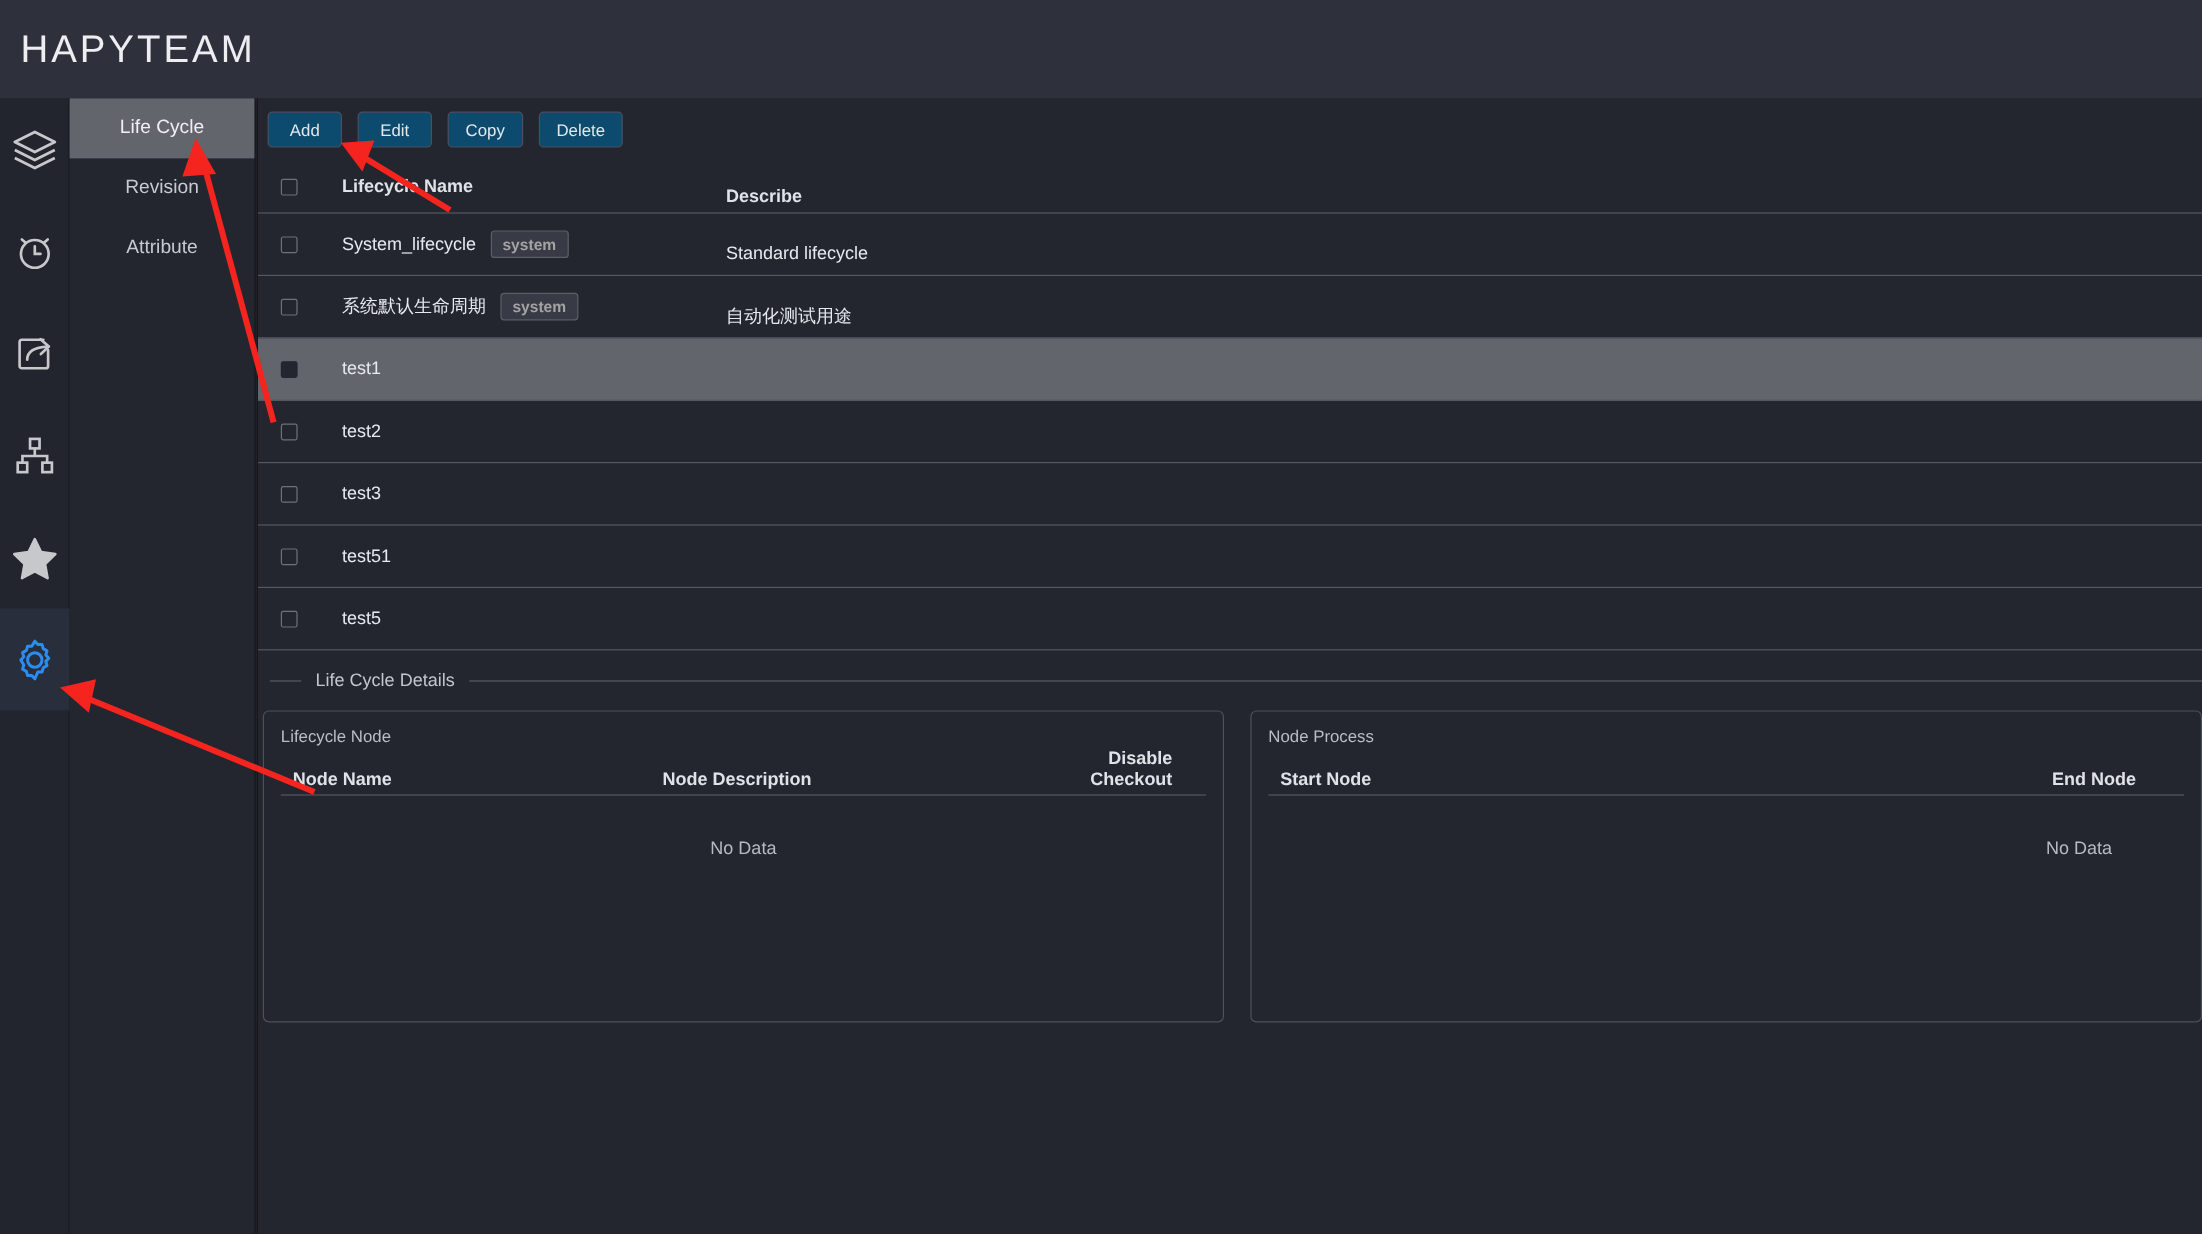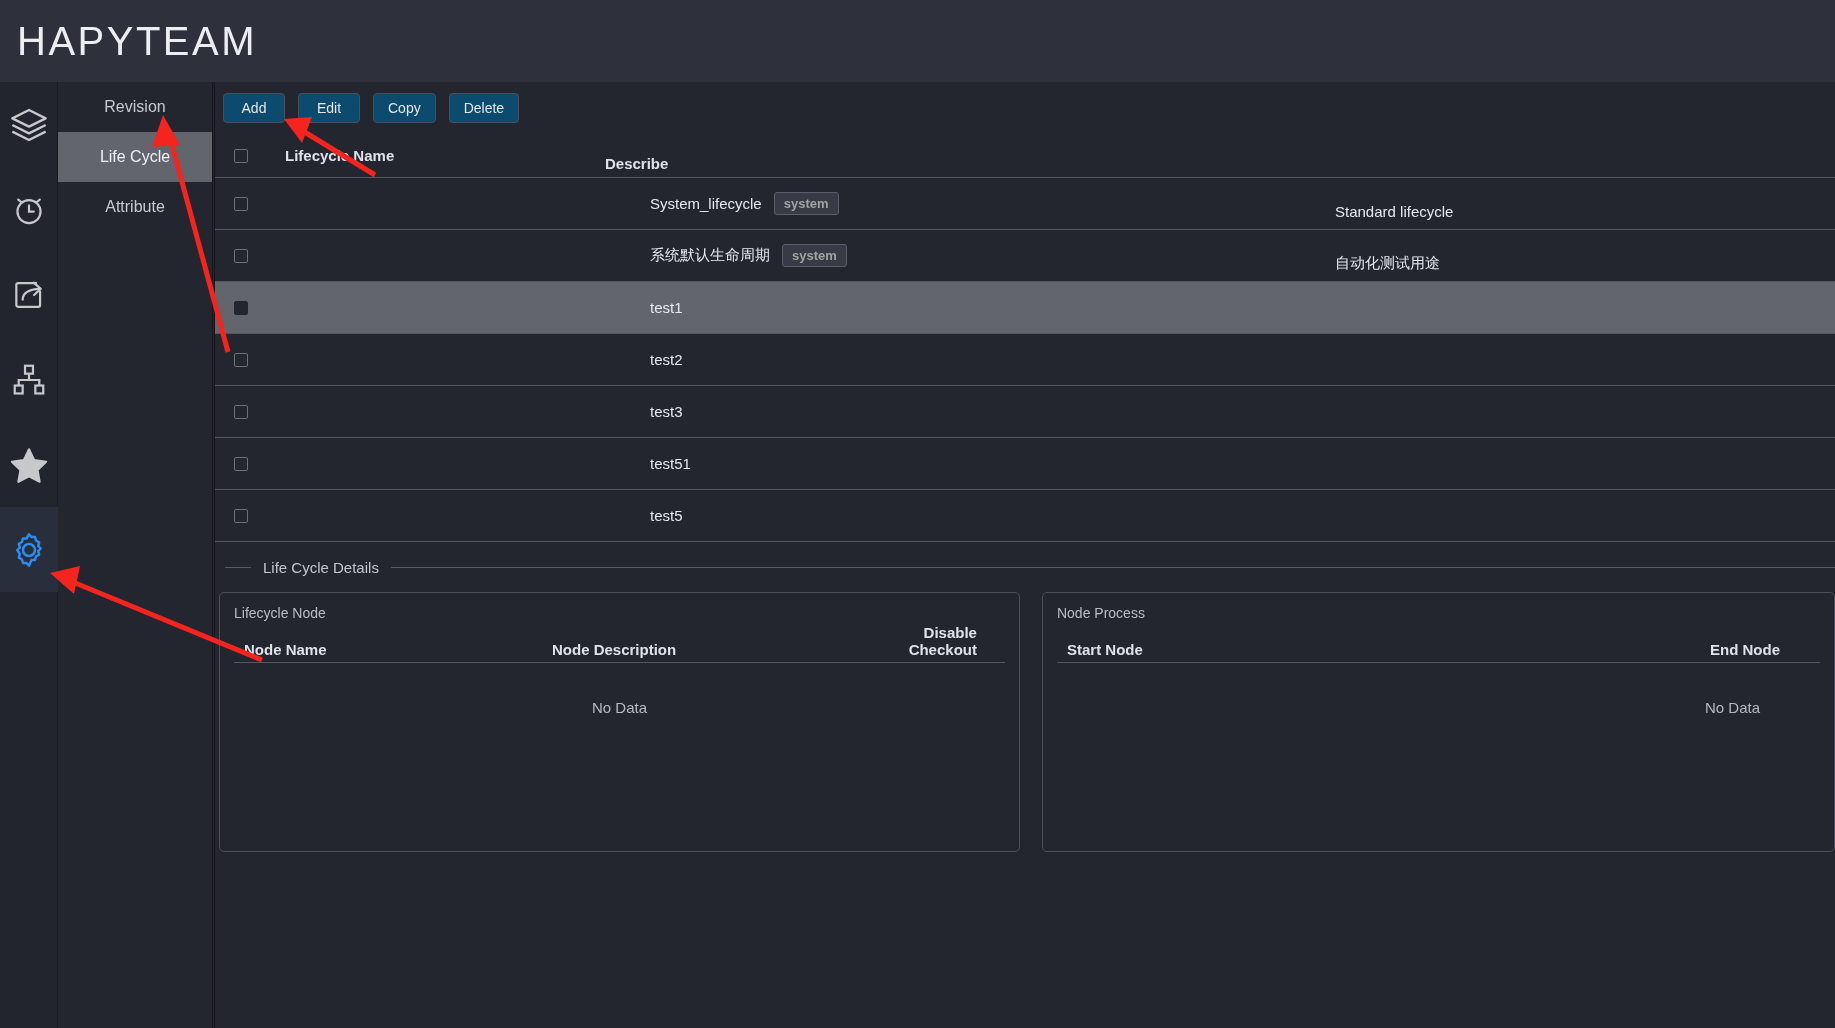--- a/index.html
+++ b/index.html
@@ -23,21 +23,21 @@
     position: absolute;
     left: 0; top: 0;
     width: 1835px;
     height: 82px;
     background: #2e313c;
     display: flex;
     align-items: center;
   }
   .brand {
     margin-left: 17px;
-    font-size: 40px;
+    font-size: 32px;
     letter-spacing: 2.5px;
     color: #eceef1;
     font-weight: 400;
     white-space: nowrap;
   }
 
   
   .rail {
     position: absolute;
     left: 0; top: 82px;
@@ -121,21 +121,20 @@
     font-weight: bold;
     color: #dfe2e7;
   }
   .tbl-row {
     height: 52px;
     display: flex;
     align-items: center;
     border-bottom: 1px solid #54575f;
     font-size: 15px;
     color: #e6e9ee;
-    justify-content: space-between;
   }
   .tbl-row.selected { background: #63656c; }
   .cb-col {
     width: 70px;
     padding-left: 19px;
     display: flex;
     align-items: center;
   }
   .cbx {
     width: 14px; height: 14px;
@@ -317,22 +316,22 @@
         <svg width="40" height="40" viewBox="0 0 24 24" fill="none" stroke="#2d8cf0" stroke-width="1.5" stroke-linejoin="round">
           <circle cx="12" cy="12" r="3.6"></circle>
           <path d="M12 2.6l1.5 1.6h2.1l.6 2.1 1.9 1.1-.6 2.1 1.5 1.6-1.5 1.6.6 2.1-1.9 1.1-.6 2.1h-2.1L12 21.4l-1.5-1.6H8.4l-.6-2.1-1.9-1.1.6-2.1L5 12l1.5-1.6-.6-2.1 1.9-1.1.6-2.1h2.1z"></path>
         </svg>
       </span>
     </div>
 
   </div>
 
   <div class="submenu">
+    <div class="submenu-item active">Life Cycle</div>
     <div class="submenu-item">Revision</div>
-    <div class="submenu-item active">Life Cycle</div>
     <div class="submenu-item">Attribute</div>
   </div>
 
   <div class="content">
 
     <div class="toolbar">
       <button class="tbtn">Add</button>
       <button class="tbtn">Edit</button>
       <button class="tbtn">Copy</button>
       <button class="tbtn">Delete</button>

